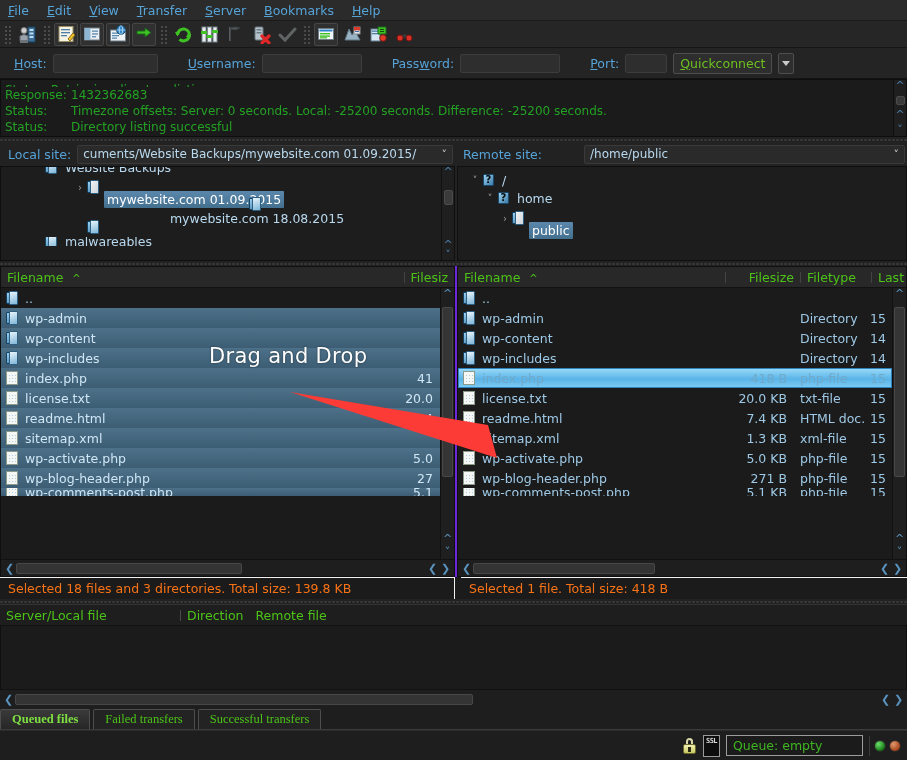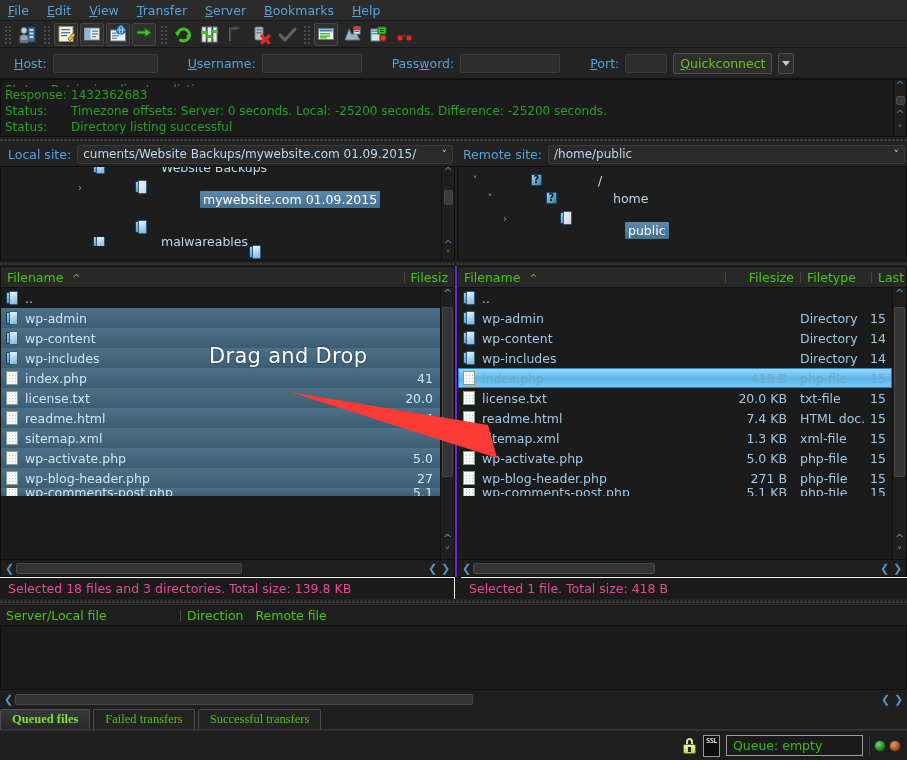--- a/index.html
+++ b/index.html
@@ -82,38 +82,38 @@
     display:flex; flex-direction:column; align-items:center; justify-content:space-between;
     padding:1px 0;
   }
   .arrU,.arrD{ color:#4b7ea8; font-size:11px; line-height:10px; }
   .thumbmini{ width:9px;height:9px;background:#3a3a3a;border:1px solid #4a4a4a;border-radius:2px;}
 
   
   .sitebar{ flex:0 0 24px; display:flex; background:#222;}
   .site{ display:flex; align-items:center; height:24px; padding:0 2px 0 8px; }
   .site.lft{ width:455px; }
-  .site.rgt{ flex:1; }
+  .site.rgt{ flex:1;gap:36px; }
   .site .lab{ color:#56a3d8; font-size:12.5px; white-space:nowrap; margin-right:6px;}
   .combo{
     flex:1; height:19px; background:#2a2a2a; border:1px solid #3a3a3a; border-radius:2px;
     display:flex; align-items:center; padding:0 2px 0 5px; min-width:0;
   }
   .combo .val{ flex:1; color:#b9d9ef; font-size:12px; white-space:nowrap;
                overflow:hidden; text-overflow:clip; }
   .chev{ color:#cfcfcf; font-size:11px; padding:0 3px; }
 
   
   .treerow{ flex:0 0 95px; display:flex; background:#222;}
   .treepane{ position:relative; background:#1d1d1d; border:1px solid #0f0f0f;
              overflow:hidden; display:flex;}
   .treepane.lft{ width:455px; }
   .treepane.rgt{ flex:1; margin-left:2px;}
   .treeinner{ flex:1; position:relative; overflow:hidden; padding-top:1px;}
-  .tnode{ display:flex; align-items:center; height:20px; white-space:nowrap; font-size:12.5px;gap:48px;}
+  .tnode{ display:flex; align-items:center; height:20px; white-space:nowrap; font-size:12.5px;}
   .tnode .exp{ width:14px; text-align:center; color:#9a9a9a; font-size:10px;}
   .tnode .nm{ color:#b9d9ef; padding:1px 3px; border-radius:1px;}
   .tnode .nm.sel{ background:linear-gradient(#5b87ac,#44708f); color:#ffffff;margin-top:24px; }
   .folder{ width:13px; height:14px; margin-right:4px; flex:0 0 13px; position:relative;}
   .folder.open .door{ background:linear-gradient(120deg,#f2f2f2,#cdd6de); }
   .tsb{ width:13px; background:#1f1f1f; border-left:1px solid #111;
         display:flex; flex-direction:column; align-items:center; justify-content:space-between;}
   .tsb .trk{ flex:1; width:9px; margin:2px 0; position:relative;}
   .tsb .thm{ position:absolute; left:0; width:9px; background:#3b3b3b;
              border:1px solid #4b4b4b; border-radius:2px;}
@@ -181,21 +181,21 @@
         display:flex; align-items:center; padding:0 2px;}
   .hsb .a{ color:#5a93be; font-size:11px; width:13px; text-align:center;}
   .hsb .trk{ flex:1; height:11px; position:relative;}
   .hsb .thm{ position:absolute; top:0; height:11px; background:#343434;
              border:1px solid #474747; border-radius:2px;}
   .hsb .pair{ display:flex; }
 
   
   .sumrow{ flex:0 0 22px; display:flex; background:#1b1b1b;}
   .sumcell{ display:flex; align-items:center; padding-left:8px;
-            color:#ec4899; font-size:12.5px; white-space:nowrap;
+            color:#f97316; font-size:12.5px; white-space:nowrap;
             border-top:1px solid #f2f2f2; background:#1b1b1b;}
   .sumcell.lft{ width:455px; border-right:1px solid #f2f2f2;}
   .sumcell.rgt{ flex:1; margin-left:6px;}
 
   
   .qhdr{ flex:0 0 22px; background:#1e1e1e; display:flex; align-items:center;
          border-top:1px solid #333; border-bottom:1px solid #111;
          color:#4cc417; font-size:12.5px;}
   .qhdr .c{ padding:0 6px; white-space:nowrap;}
   .qhdr .sep{ width:1px; height:11px; background:#4a4a4a;}

